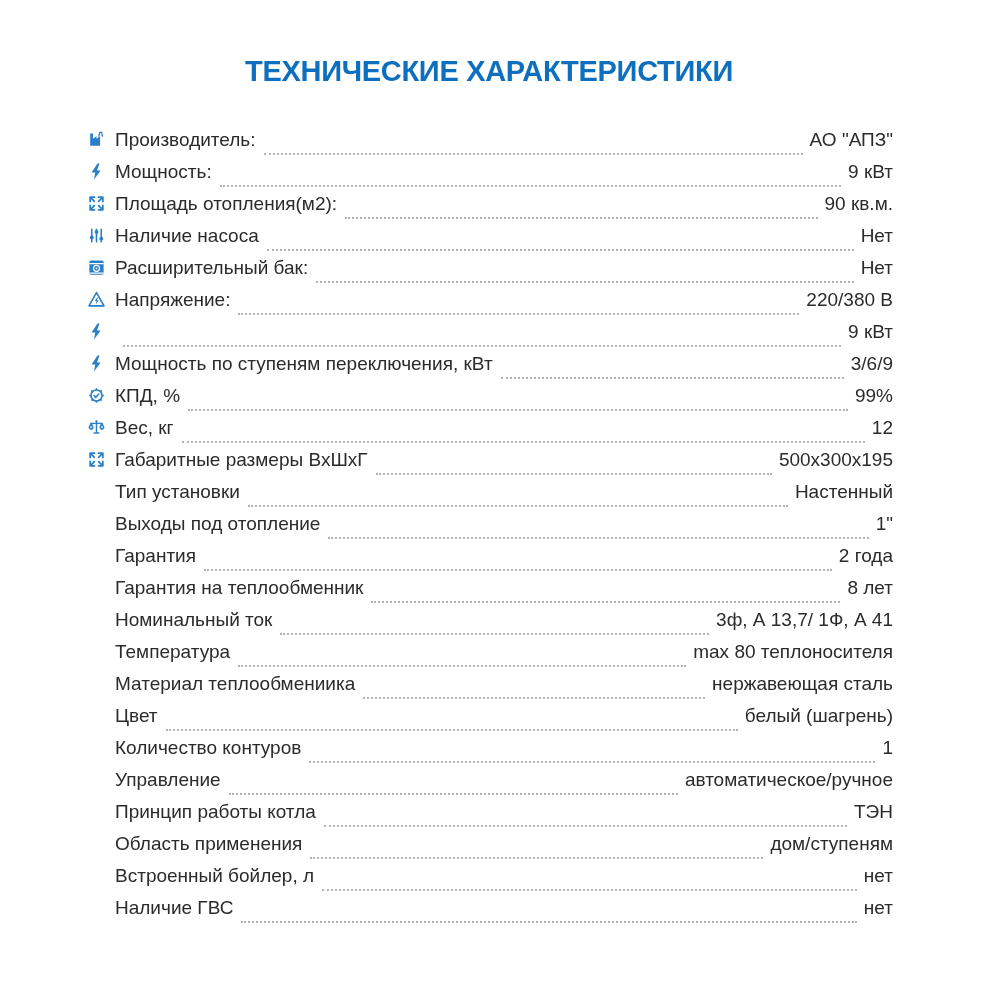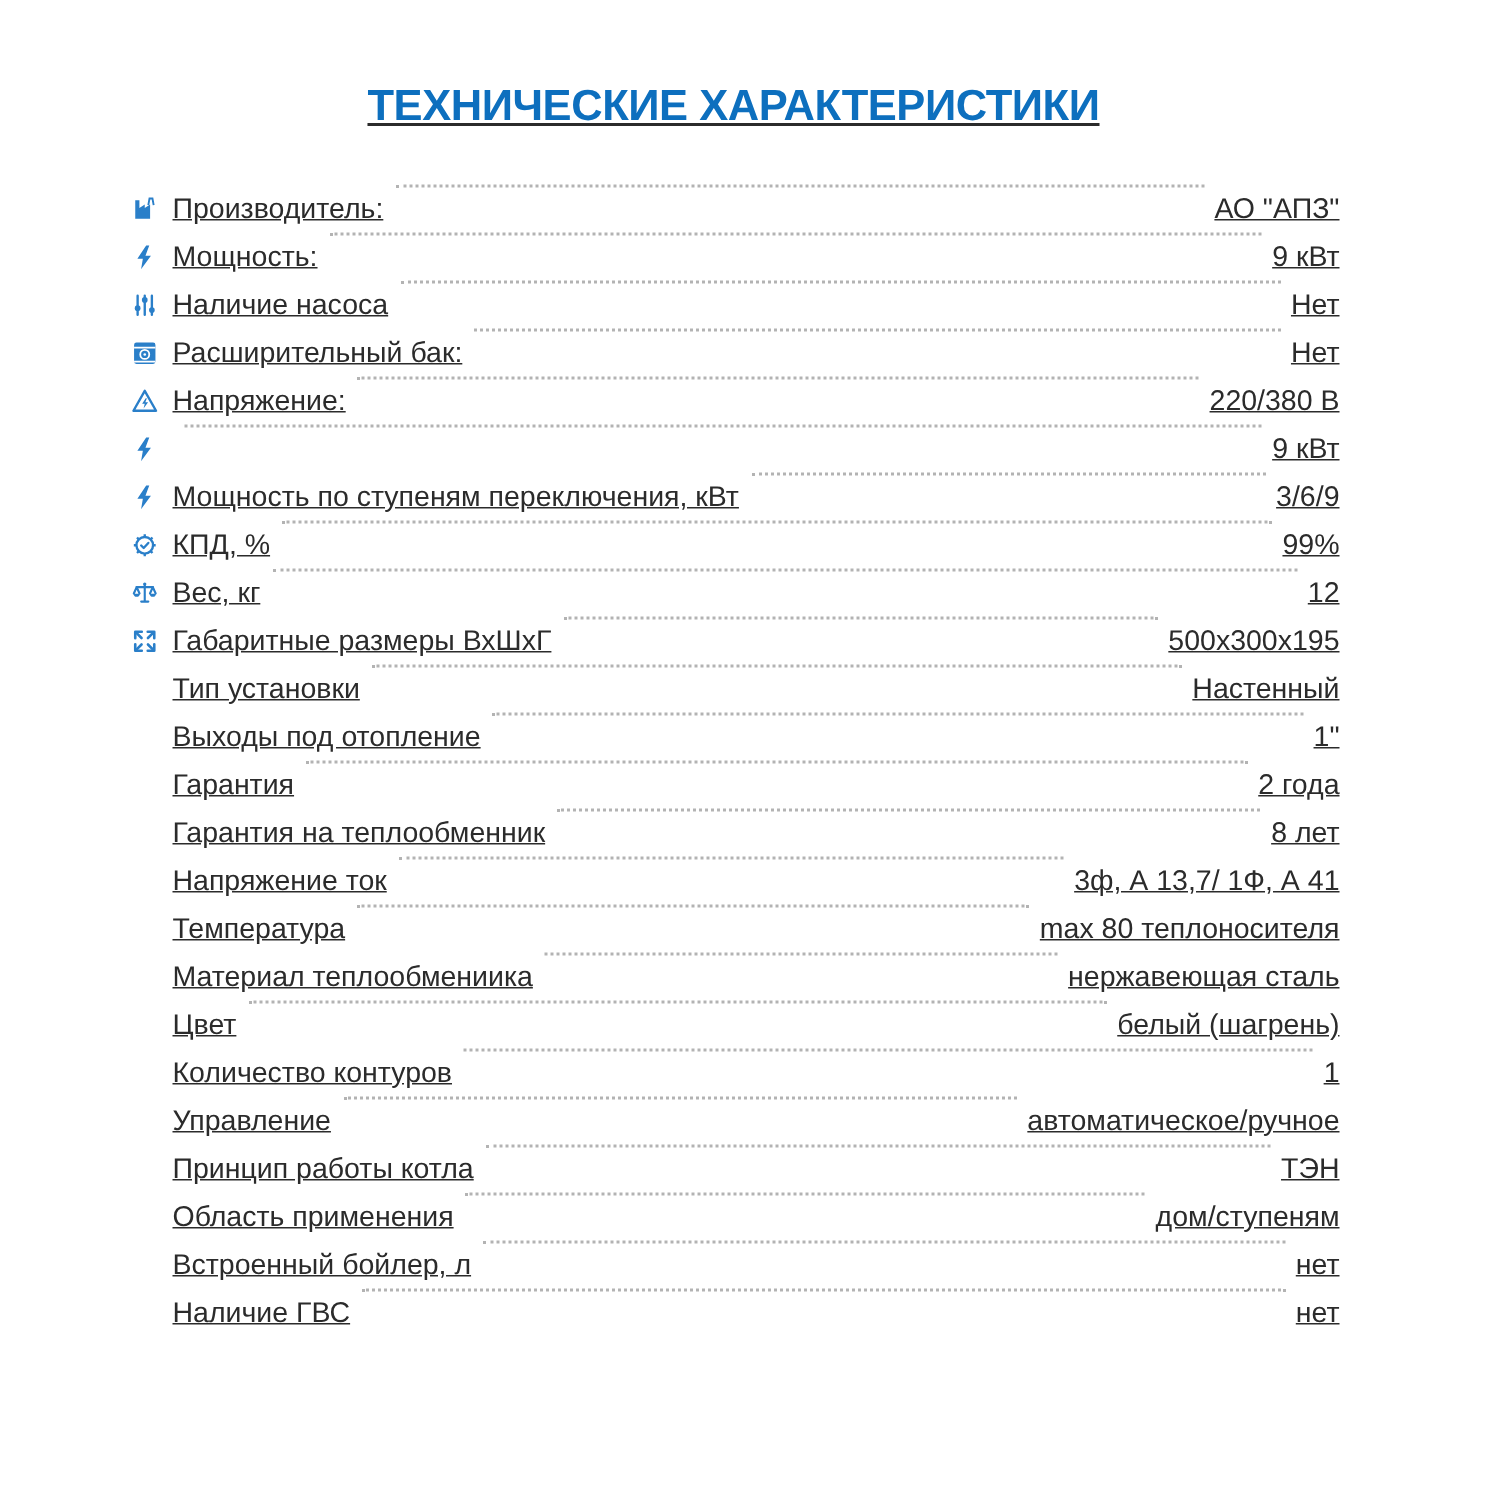--- a/index.html
+++ b/index.html
@@ -12,35 +12,34 @@
   body{
     width:1000px;height:1000px;
     font-family:"Liberation Sans","DejaVu Sans",sans-serif;
     color:var(--text);
     overflow:hidden;
   }
   .page{
     margin-left:85px;
     width:808px;
     padding-top:56px;
-    text-decoration:underline;
   }
   h1.title{
     margin:0 0 36px 0;
     text-align:center;
     font-size:29px;
     font-weight:bold;
     letter-spacing:-0.3px;
     color:var(--accent);
     line-height:1.1;
   }
   .rows{display:block;}
   .row{
     display:flex;
-    align-items:flex-start;
+    align-items:flex-end;
     height:32px;
   }
   .row .icon{
     width:22px;
     height:20px;
     margin-right:8px;
     align-self:center;
     display:flex;
     align-items:center;
     justify-content:center;
@@ -91,20 +90,31 @@
           <svg viewBox="0 0 24 24">
             <path d="M13.2 2 5.8 13.2h4.6L8.9 22l8.3-11.3h-4.6L15.8 2z" fill="currentColor"></path>
           </svg>
         </span>
     <span class="label">Мощность:</span>
     <span class="leader"></span>
     <span class="value">9 кВт</span>
   </div>
       <div class="row">
     <span class="icon">
+          <svg viewBox="0 0 24 24" fill="none" stroke="currentColor" stroke-width="2.2" stroke-linecap="round" stroke-linejoin="round">
+            <path d="M14.5 4H20v5.5M9.5 4H4v5.5M4 14.5V20h5.5M20 14.5V20h-5.5"></path>
+            <path d="M5 5l4.3 4.3M19 5l-4.3 4.3M5 19l4.3-4.3M19 19l-4.3-4.3"></path>
+          </svg>
+        </span>
+    <span class="label">Площадь отопления(м2):</span>
+    <span class="leader"></span>
+    <span class="value">90 кв.м.</span>
+  </div>
+      <div class="row">
+    <span class="icon">
           <svg viewBox="0 0 24 24" fill="none" stroke="currentColor" stroke-width="2" stroke-linecap="round">
             <path d="M6 4v16M12 4v16M18 4v16"></path>
             <circle cx="6" cy="14.5" r="2.4" fill="currentColor" stroke="none"></circle>
             <circle cx="12" cy="7.5" r="2.4" fill="currentColor" stroke="none"></circle>
             <circle cx="18" cy="16" r="2.4" fill="currentColor" stroke="none"></circle>
           </svg>
         </span>
     <span class="label">Наличие насоса</span>
     <span class="leader"></span>
     <span class="value">Нет</span>
@@ -208,21 +218,21 @@
     <span class="value">2 года</span>
   </div>
       <div class="row">
     <span class="icon"></span>
     <span class="label">Гарантия на теплообменник</span>
     <span class="leader"></span>
     <span class="value">8 лет</span>
   </div>
       <div class="row">
     <span class="icon"></span>
-    <span class="label">Напряжение ток</span>
+    <span class="label">Номинальный ток</span>
     <span class="leader"></span>
     <span class="value">3ф, А 13,7/ 1Ф, А 41</span>
   </div>
       <div class="row">
     <span class="icon"></span>
     <span class="label">Температура</span>
     <span class="leader"></span>
     <span class="value">max 80 теплоносителя</span>
   </div>
       <div class="row">

